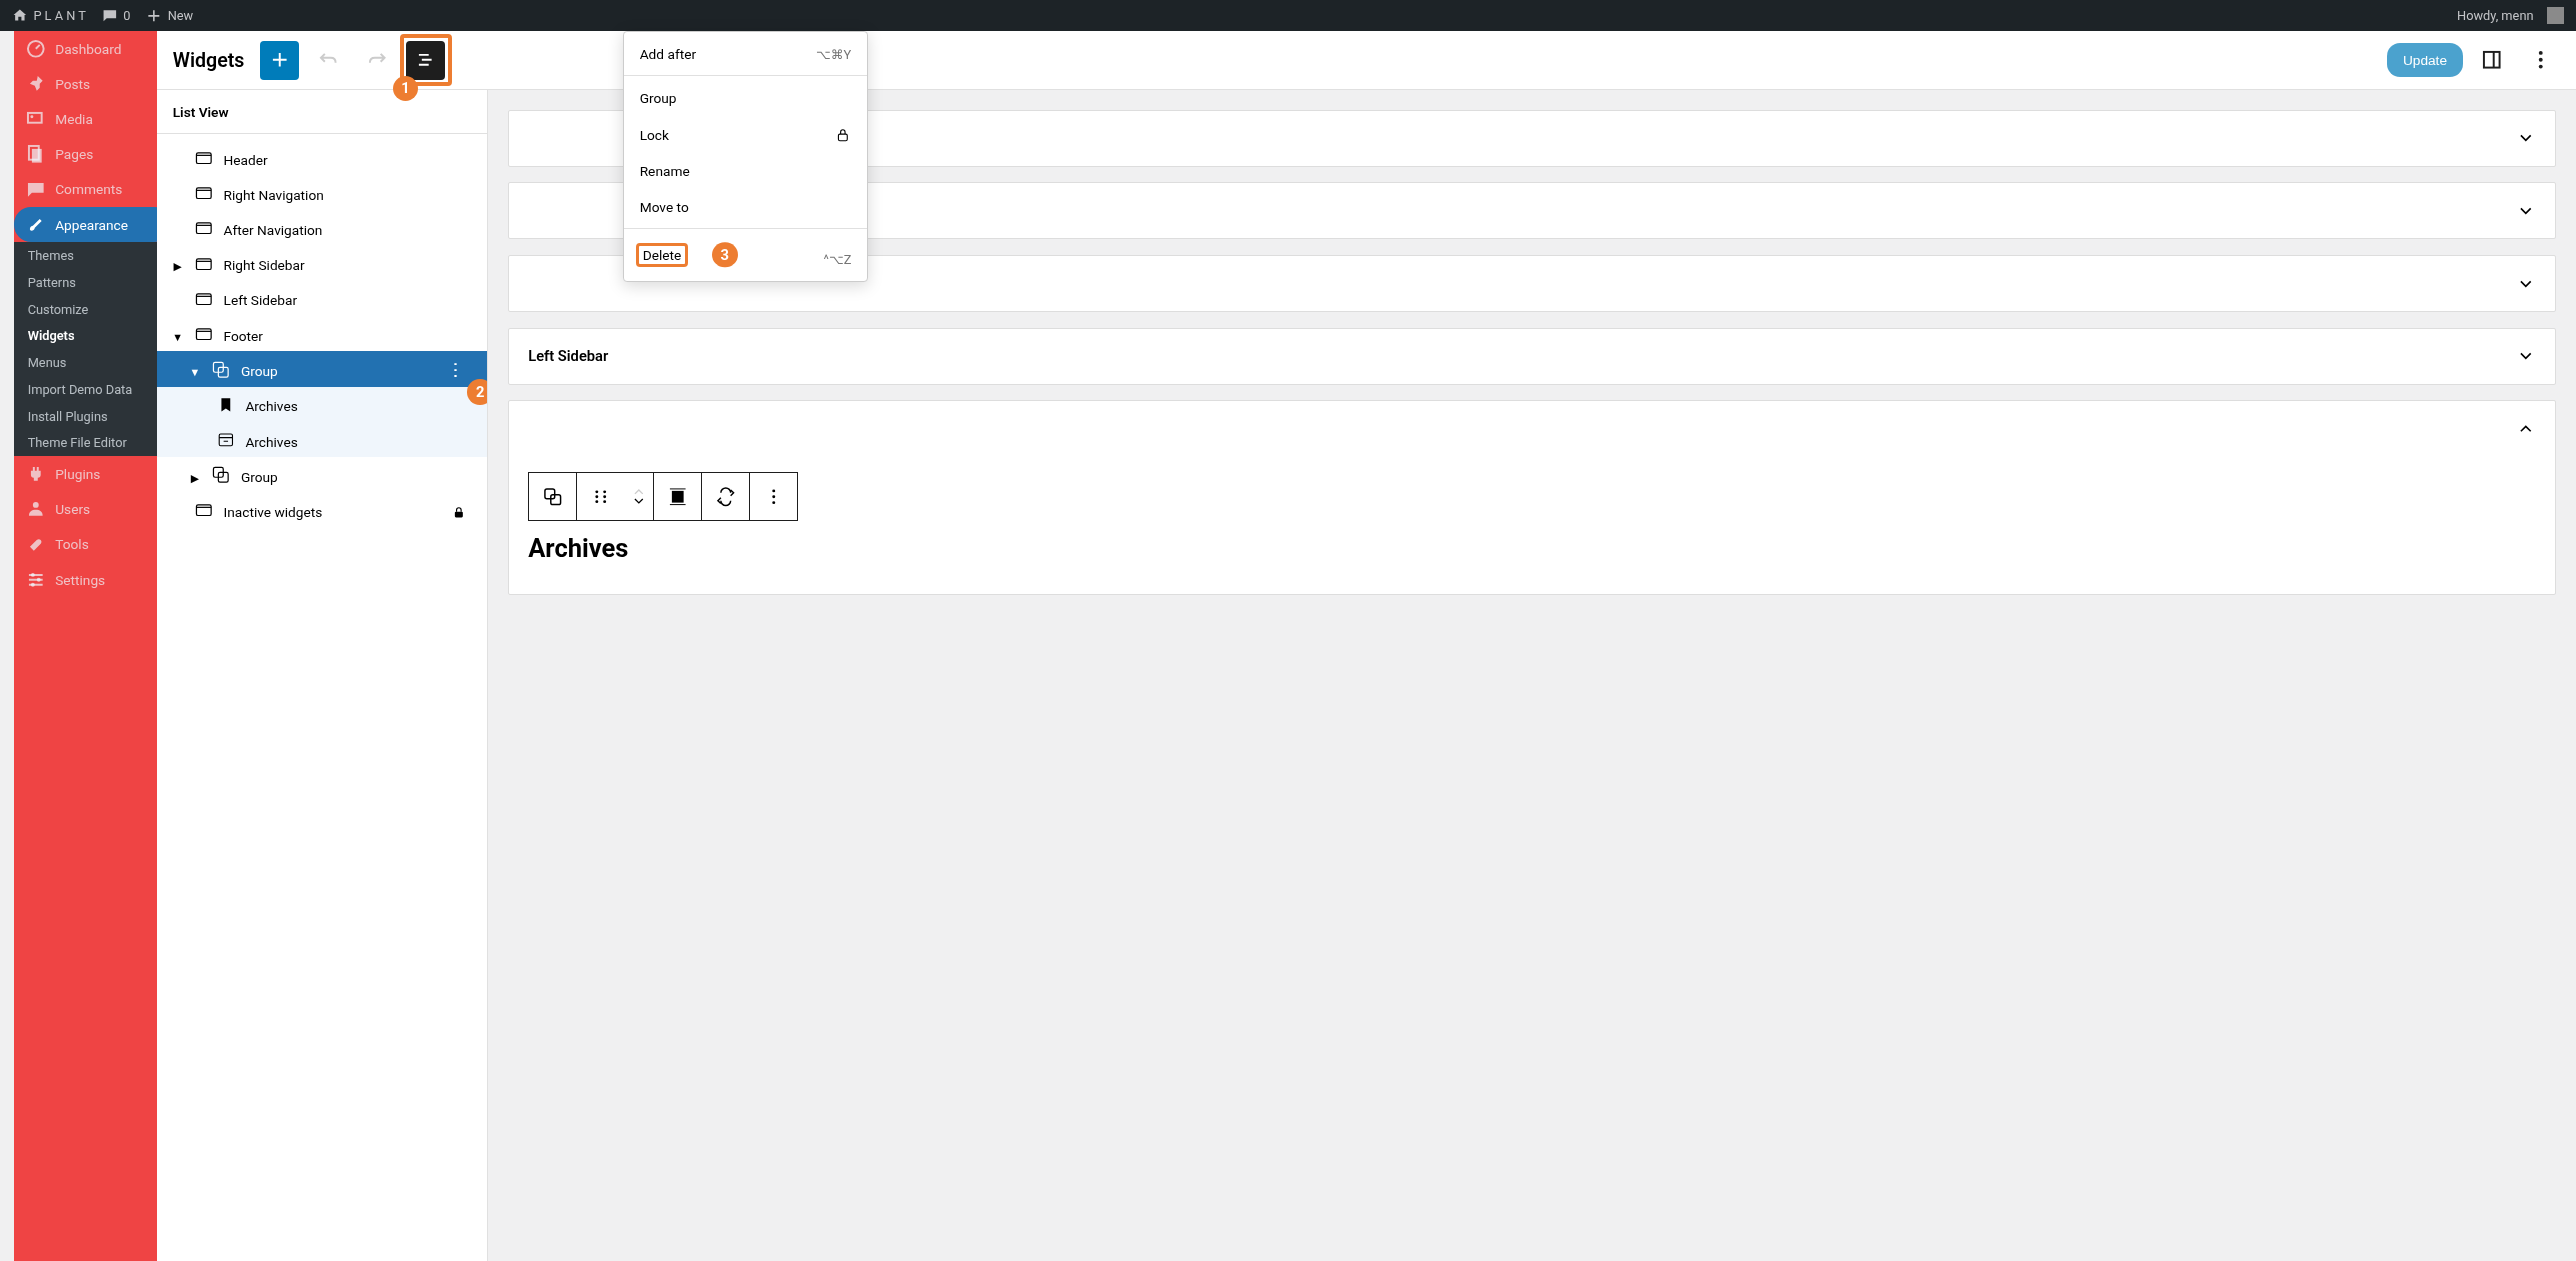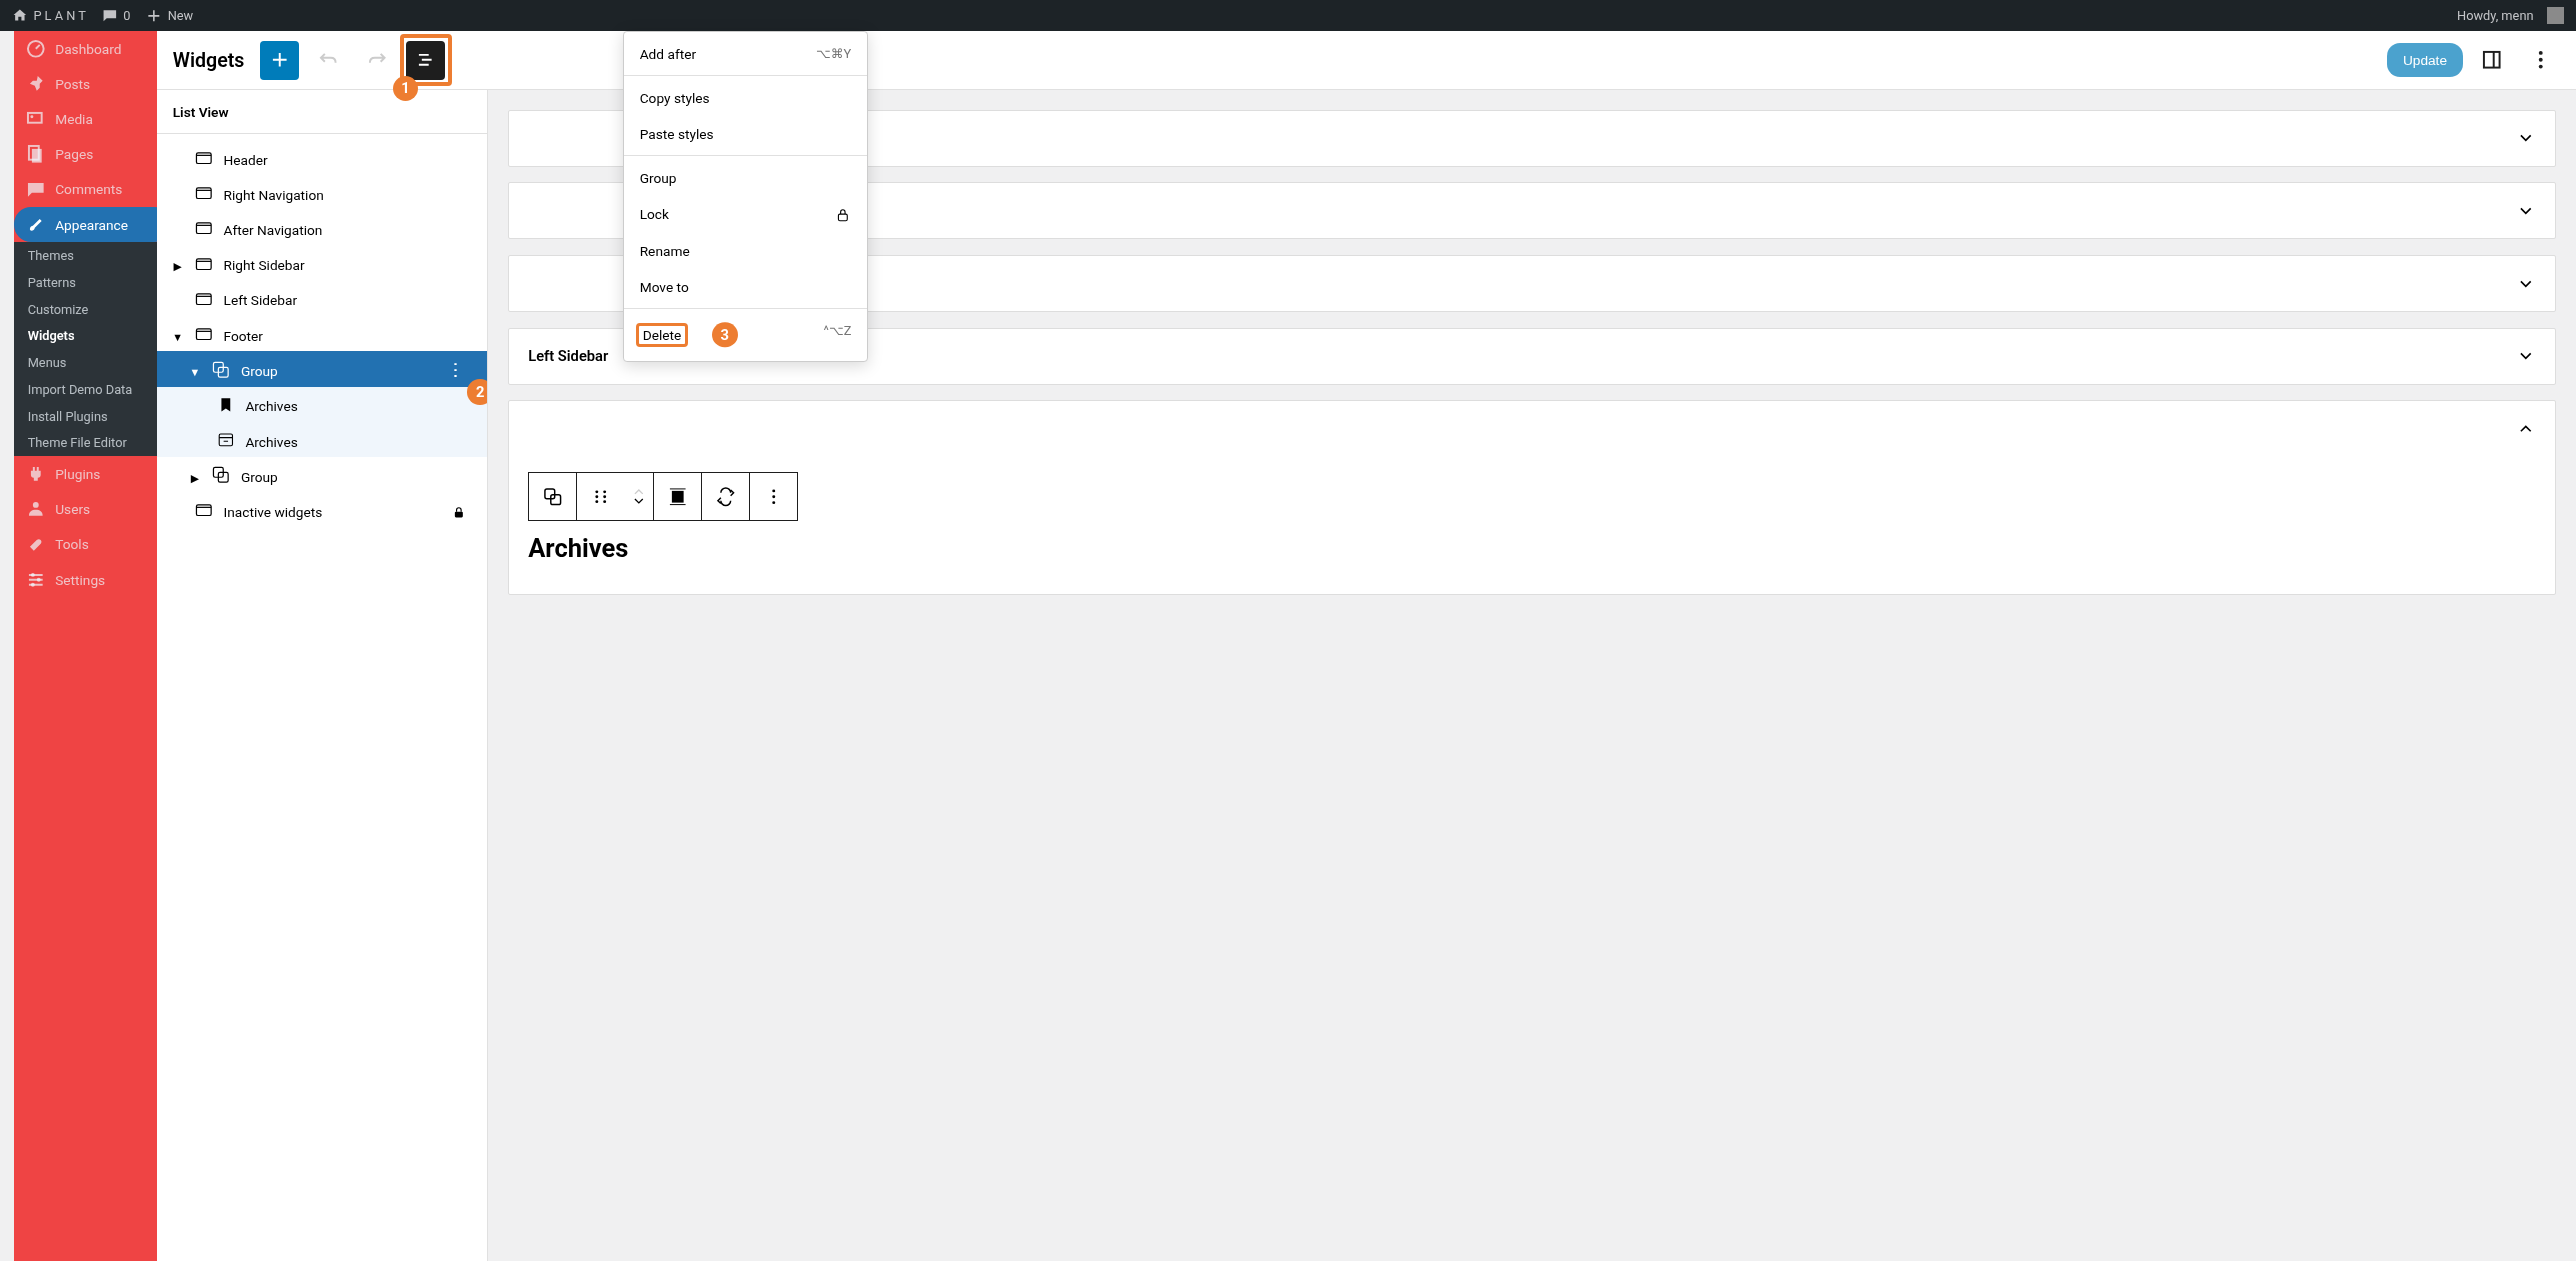--- a/index.html
+++ b/index.html
@@ -73,21 +73,21 @@
 
 .block-toolbar { display: inline-flex; border: 1px solid #1e1e1e; margin-bottom: 11.8px; background:#fff; }
 .block-toolbar-group { display: flex; border-right: 1px solid #1e1e1e; }
 .block-toolbar-group:last-child { border-right: none; }
 .block-toolbar-btn { width: 47px; height: 47px; display:flex; align-items:center; justify-content:center; cursor:pointer; }
 
 
 .context-menu { position: absolute; top: 0; left: 466px; width: 245px; background: #fff; border: 1px solid #ccc; border-radius: 3.9px; box-shadow: 0 3.9px 15.7px rgba(0,0,0,.15); z-index: 100; font-size: 13.7px; }
 .menu-group { padding: 3.9px 0; border-bottom: 1px solid #e0e0e0; }
 .menu-group:last-child { border-bottom: none; }
-.menu-row { display: flex; align-items: flex-start; justify-content: space-between; padding: 9.8px 15.7px; cursor: pointer; }
+.menu-row { display: flex; align-items: flex-end; justify-content: space-between; padding: 9.8px 15.7px; cursor: pointer; }
 .menu-shortcut { color: #757575; font-size: 12.8px; }
 .menu-row.delete-row { position: relative; }
 .delete-highlight { border: 3.9px solid #ed7d31; border-radius: 3.9px; padding: 1px 3.9px; margin-left:-3.9px; }
 .badge-3 { position: absolute; left: 88px; top: 50%; transform: translateY(-50%); background:#ed7d31; color:#fff; width:25.5px; height:25.5px; border-radius:50%; display:flex; align-items:center; justify-content:center; font-weight:700; font-size:14.7px; }
 
 svg { display: block; }
 </style>
 </head>
 <body>
 
@@ -506,28 +506,20 @@
 
   <div class="context-menu">
     <div class="menu-group">
       <div class="menu-row">
         <span>Add after</span>
         <span class="menu-shortcut">⌥⌘Y</span>
       </div>
     </div>
     <div class="menu-group">
       <div class="menu-row">
-        <span>Copy styles</span>
-      </div>
-      <div class="menu-row">
-        <span>Paste styles</span>
-      </div>
-    </div>
-    <div class="menu-group">
-      <div class="menu-row">
         <span>Group</span>
       </div>
       <div class="menu-row">
         <span>Lock</span>
         <span>
             <svg width="17.7" height="17.7" viewBox="0 0 24 24" fill="none" stroke="currentColor" stroke-width="1.5">
               <rect x="6" y="11" width="12" height="9" rx="2"></rect>
               <path d="M9 11V8a3 3 0 016 0v3"></path>
             </svg>
           </span>

